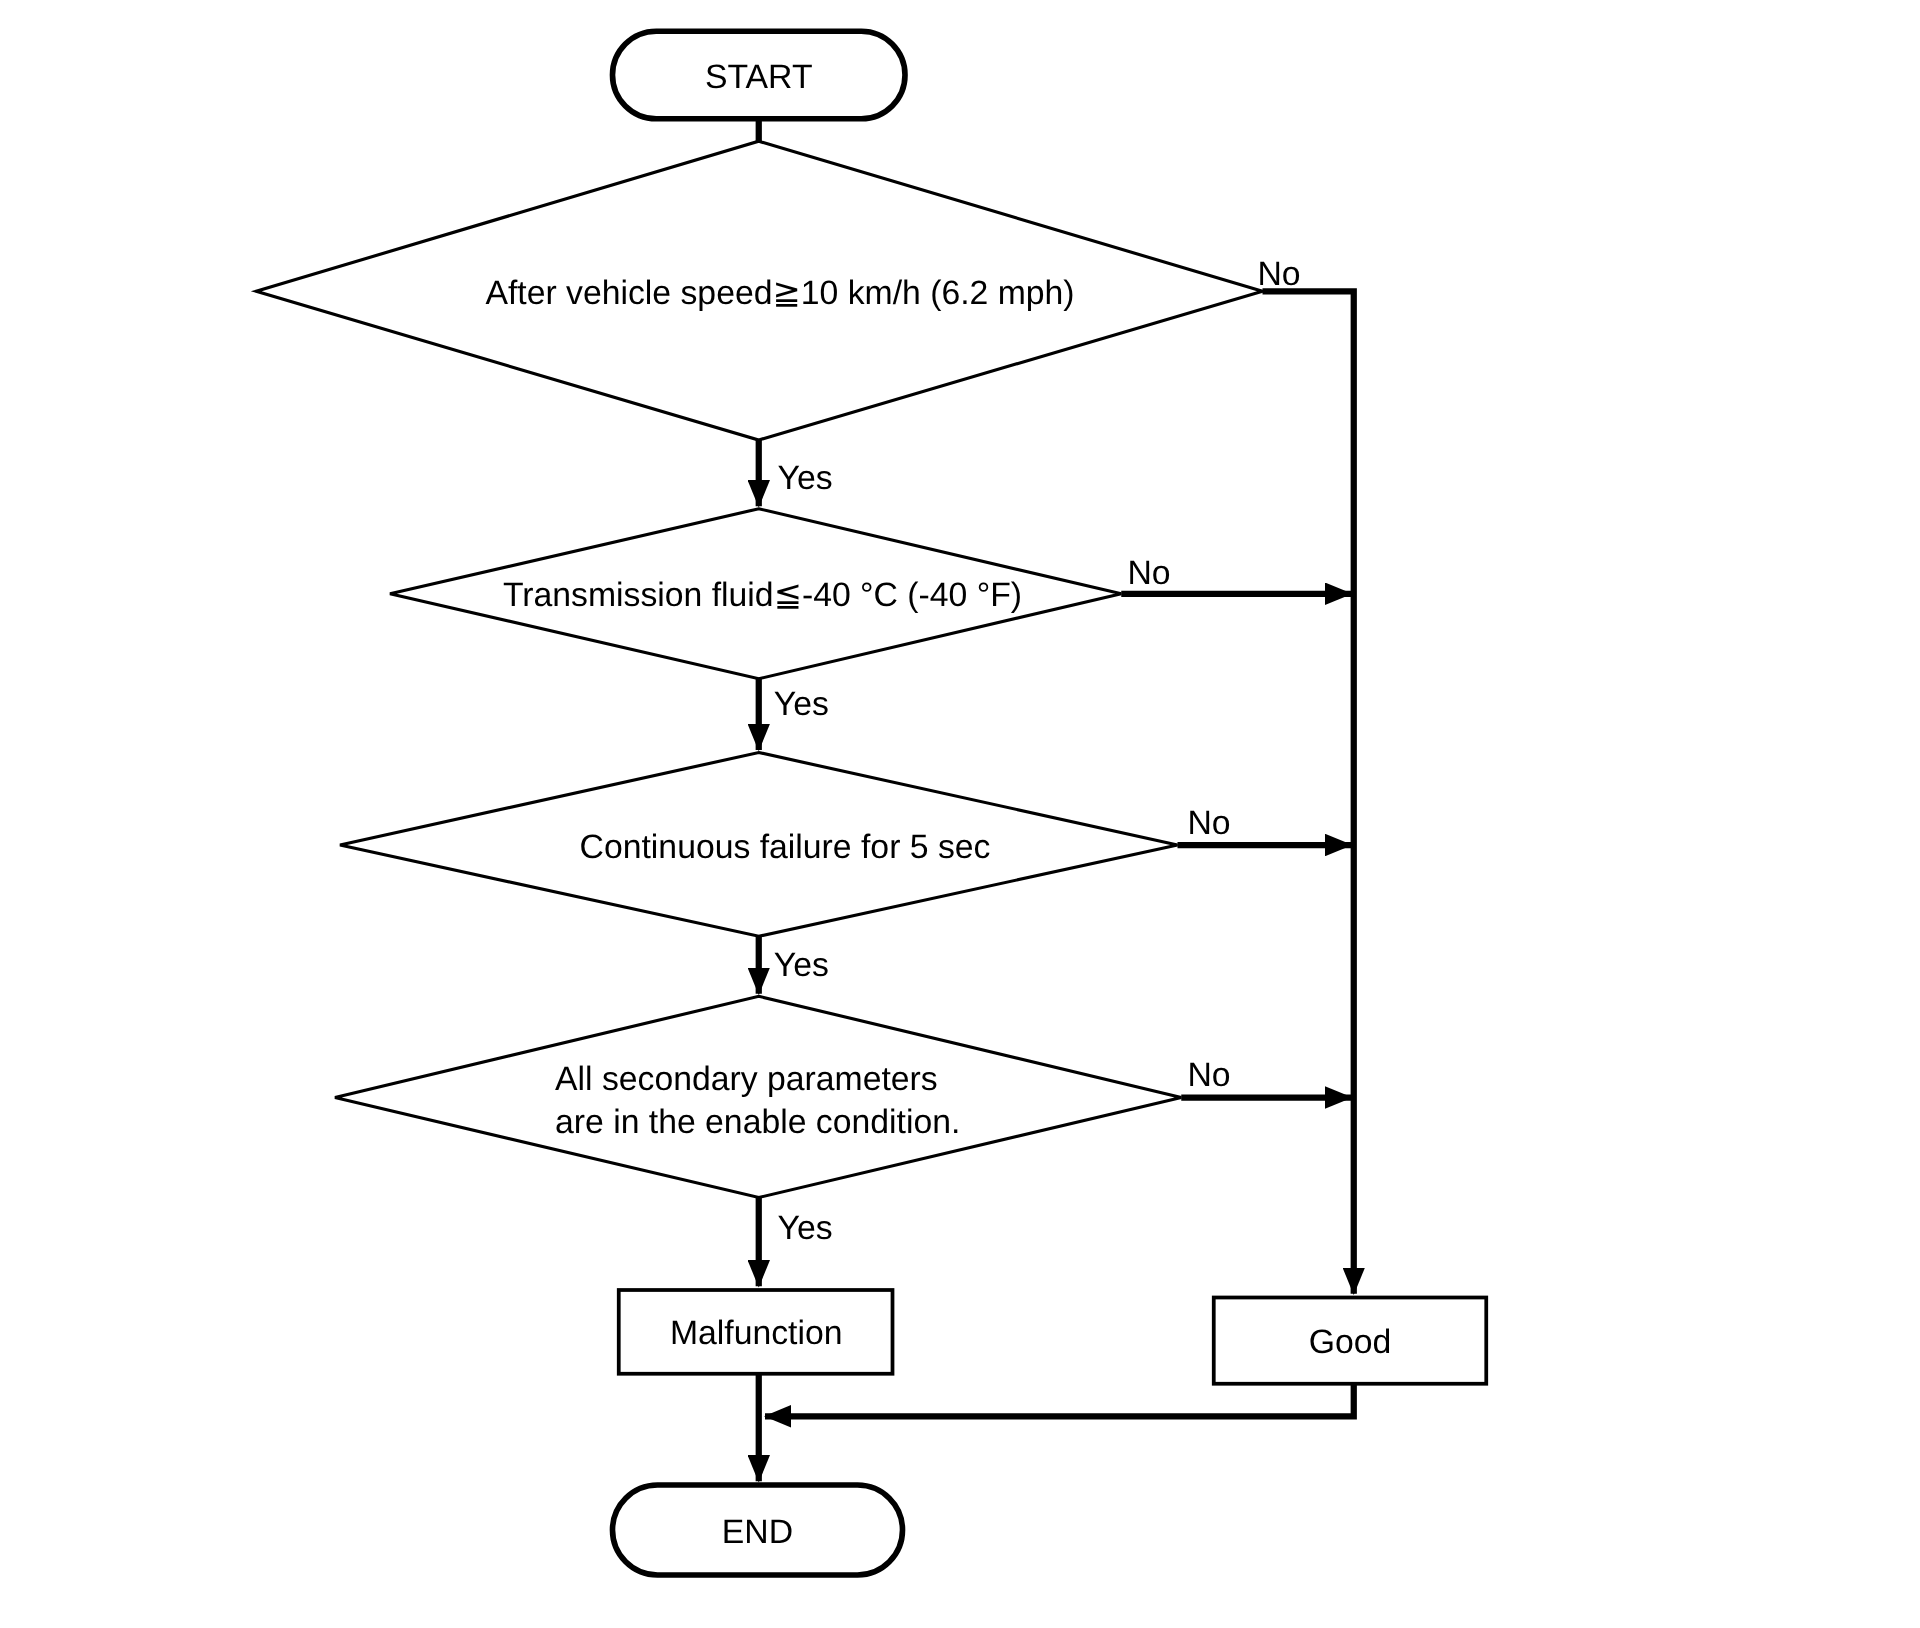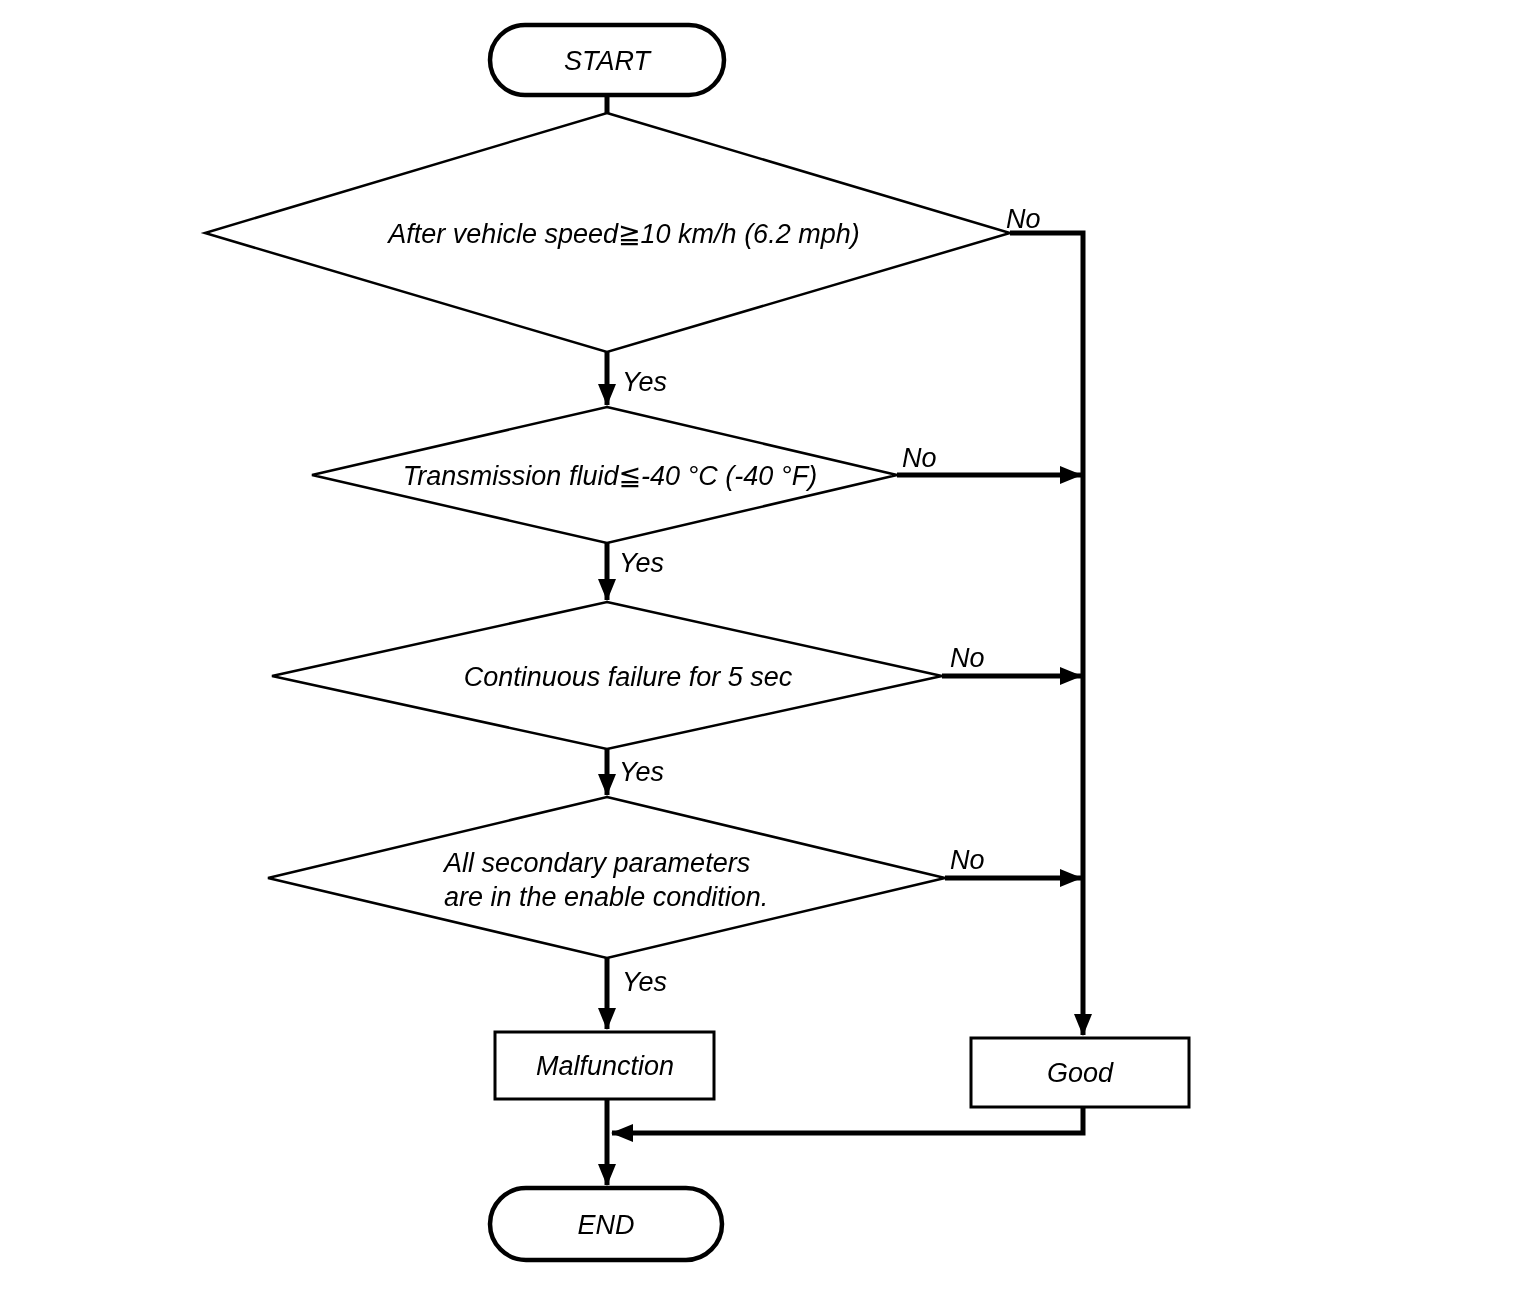--- a/index.html
+++ b/index.html
@@ -6,21 +6,20 @@
     margin: 0;
     padding: 0;
     background: #ffffff;
   }
   .flowchart-canvas {
     width: 1536px;
     height: 1302px;
     position: relative;
     background: #ffffff;
     overflow: hidden;
-    font-style: italic;
   }
   svg {
     display: block;
   }
   .node-shape {
     fill: #ffffff;
     stroke: #000000;
   }
   .terminator { stroke-width: 4.5; }
   .decision   { stroke-width: 2.5; }

